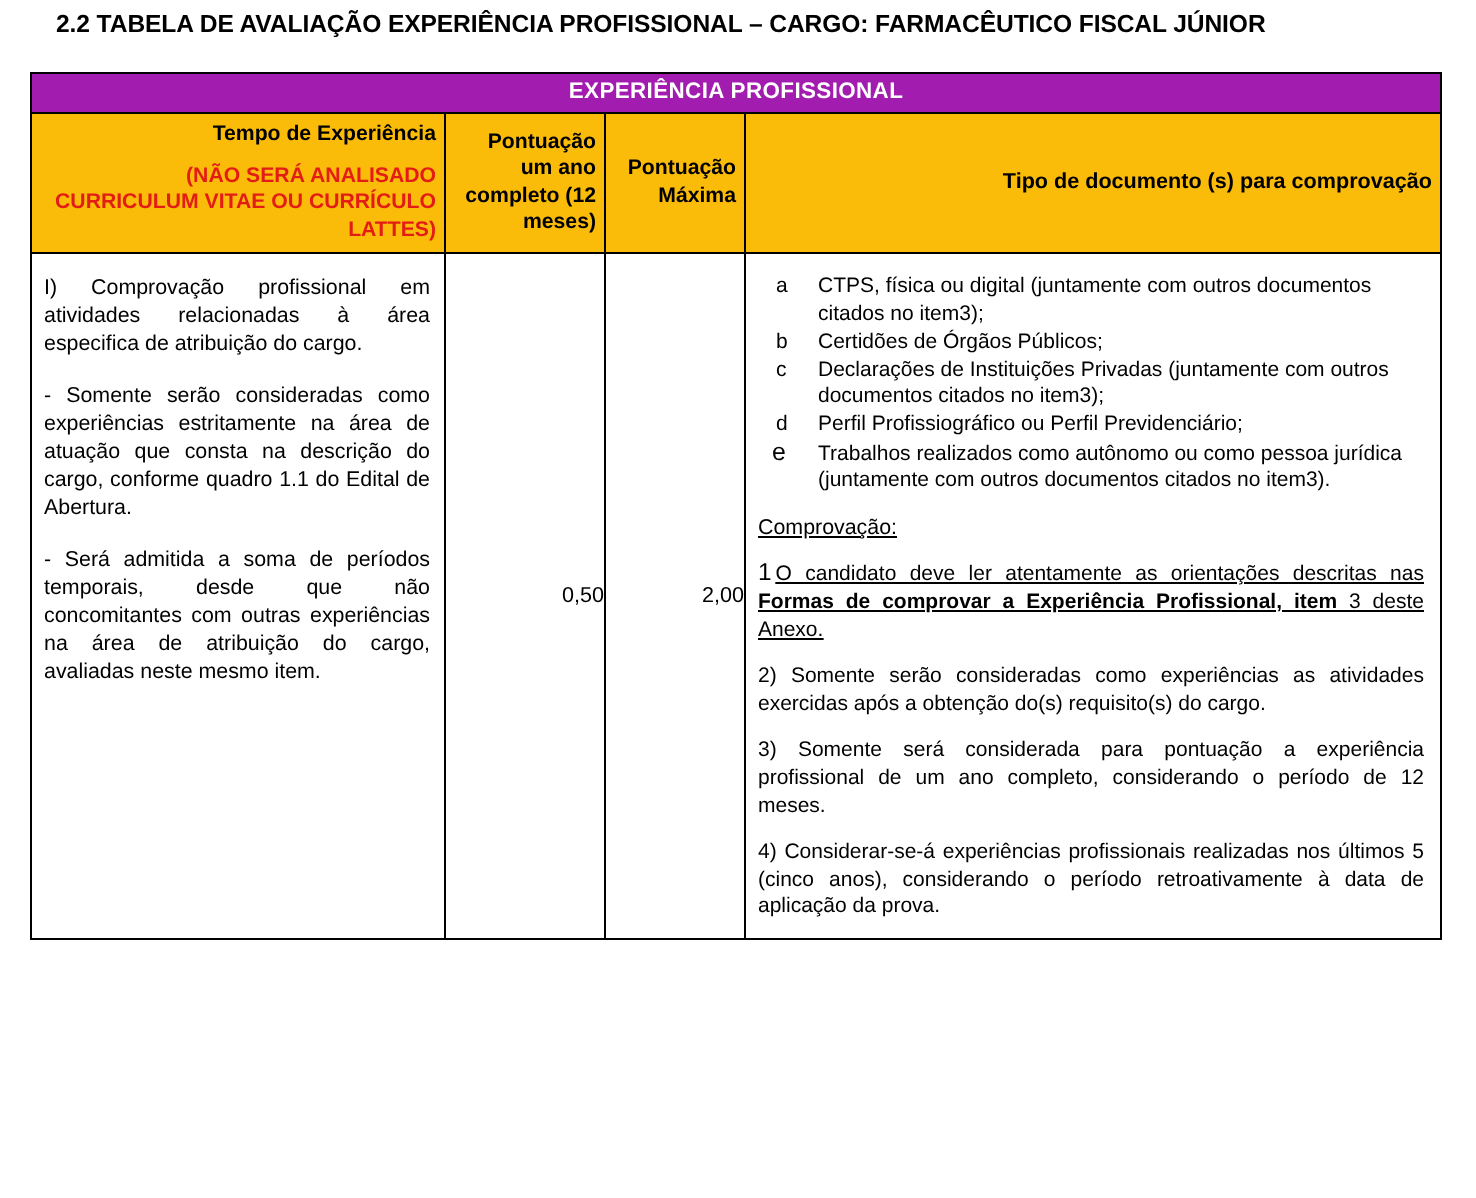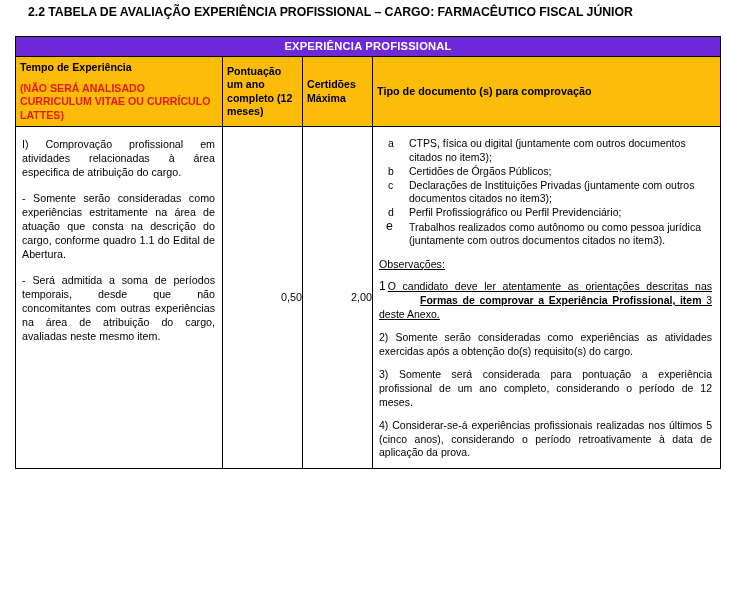--- a/index.html
+++ b/index.html
@@ -45,35 +45,35 @@
   }
 
   table.main td {
     border: 1.2px solid #000000;
     vertical-align: top;
     padding: 0;
   }
 
   
   .banner {
-    background: #6d28d9;
+    background: #a21caf;
     color: #ffffff;
     text-align: center;
     font-size: 11.2px;
     font-weight: bold;
     height: 19px;
     line-height: 19px;
     vertical-align: middle !important;
     letter-spacing: 0.2px;
   }
 
   
   .hdr {
     background: #FBBB09;
-    text-align: left;
+    text-align: right;
     font-size: 10.6px;
     font-weight: bold;
     vertical-align: middle !important;
     line-height: 13.5px;
     padding: 4px 4px !important;
   }
   .hdr .red {
     color: #E31C15;
     display: block;
     margin-top: 7px;
@@ -147,21 +147,20 @@
     text-decoration: underline;
   }
   .note1 .num {
     font-size: 12.2px;
     text-decoration: none;
     display: inline-block;
     margin-right: 2px;
   }
   .note1 .bold {
     font-weight: bold;
-    margin-left: 41px;
   }
   .note1 .plain {
     text-decoration: underline;
   }
 
   
   .foot-label {
     padding: 7px 6px 7px 6px !important;
     font-size: 10.8px;
     font-weight: bold;
@@ -196,21 +195,21 @@
         <tr>
           <td class="banner" colspan="4">EXPERIÊNCIA PROFISSIONAL</td>
         </tr>
 
         <tr>
           <td class="hdr">
             <span>Tempo de Experiência</span>
             <span class="red">(NÃO SERÁ ANALISADO CURRICULUM VITAE OU CURRÍCULO LATTES)</span>
           </td>
           <td class="hdr">Pontuação um ano completo (12 meses)</td>
-          <td class="hdr">Certidões Máxima</td>
+          <td class="hdr">Pontuação Máxima</td>
           <td class="hdr hdr-doc">Tipo de documento (s) para comprovação</td>
         </tr>
 
         <tr>
           <td class="cell-left">
             <p class="b">I) Comprovação profissional em atividades relacionadas à área especifica de atribuição do cargo.</p>
             <p>- Somente serão consideradas como experiências estritamente na área de atuação que consta na descrição do cargo, conforme quadro 1.1 do Edital de Abertura.</p>
             <p><span>- Será admitida a soma de períodos temporais, desde que não </span><span class="b">concomitantes com outras experiências na área de atribuição do cargo, avaliadas neste mesmo item.</span></p>
           </td>
 
@@ -219,21 +218,21 @@
 
           <td class="cell-doc">
             <ul class="alpha">
               <li><span class="mk">a</span><span>CTPS, física ou digital (juntamente com outros documentos citados no item3);</span></li>
               <li><span class="mk">b</span><span>Certidões de Órgãos Públicos;</span></li>
               <li><span class="mk">c</span><span>Declarações de Instituições Privadas (juntamente com outros documentos citados no item3);</span></li>
               <li><span class="mk">d</span><span>Perfil Profissiográfico ou Perfil Previdenciário;</span></li>
               <li class="big"><span class="mk">e</span><span>Trabalhos realizados como autônomo ou como pessoa jurídica (juntamente com outros documentos citados no item3).</span></li>
             </ul>
 
-            <p class="obs-label">Observações:</p>
+            <p class="obs-label">Comprovação:</p>
 
             <p class="note note1"><span class="num">1</span><span class="plain">O candidato deve ler atentamente as orientações descritas nas </span><span class="bold">Formas de comprovar a Experiência Profissional, item</span><span class="plain"> 3 deste Anexo.</span></p>
 
             <p class="note">2) Somente serão consideradas como experiências as atividades exercidas após a obtenção do(s) requisito(s) do cargo.</p>
             <p class="note">3) Somente será considerada para pontuação a experiência profissional de um ano completo, considerando o período de 12 meses.</p>
             <p class="note">4) Considerar-se-á experiências profissionais realizadas nos últimos 5 (cinco anos), considerando o período retroativamente à data de aplicação da prova.</p>
           </td>
         </tr>
 
 

